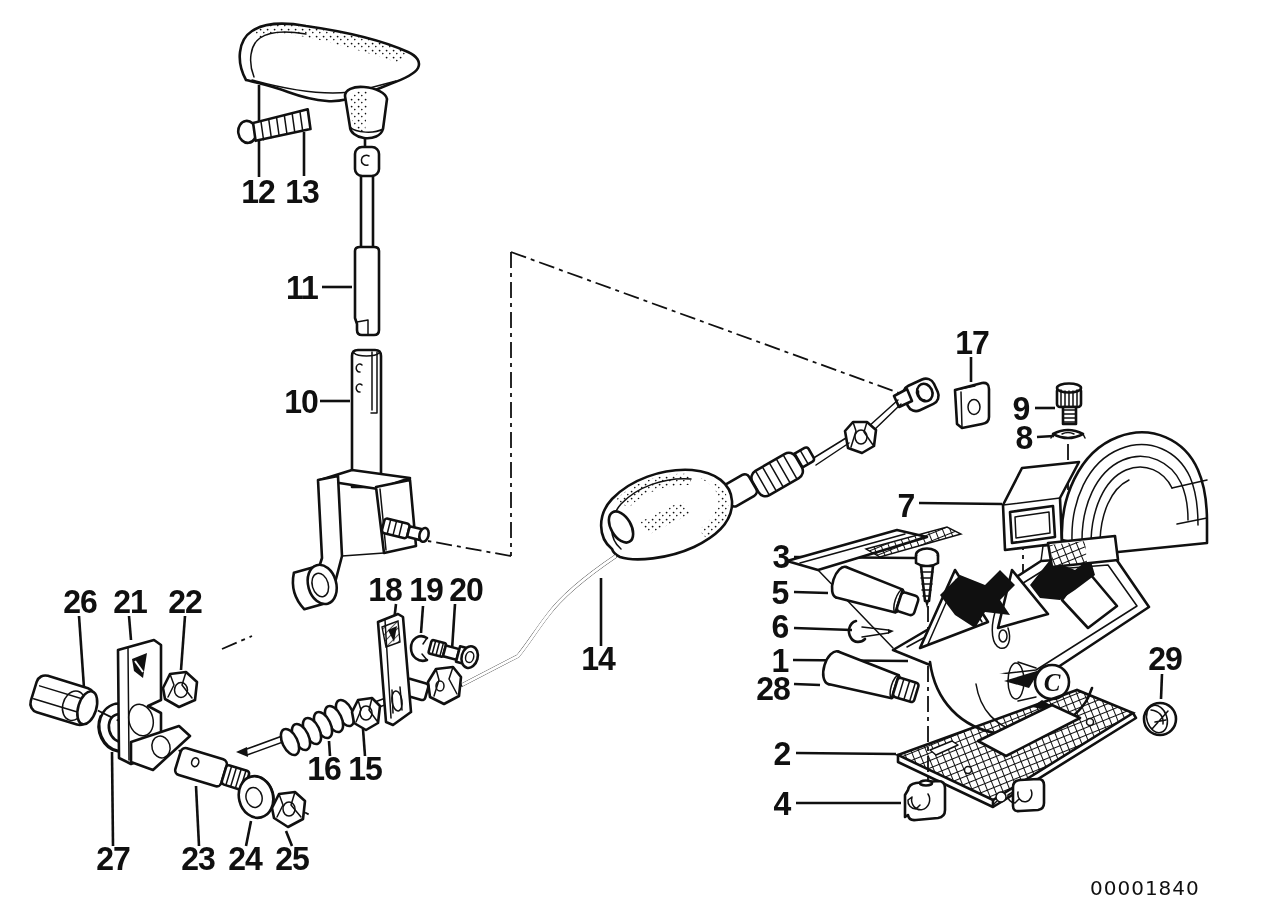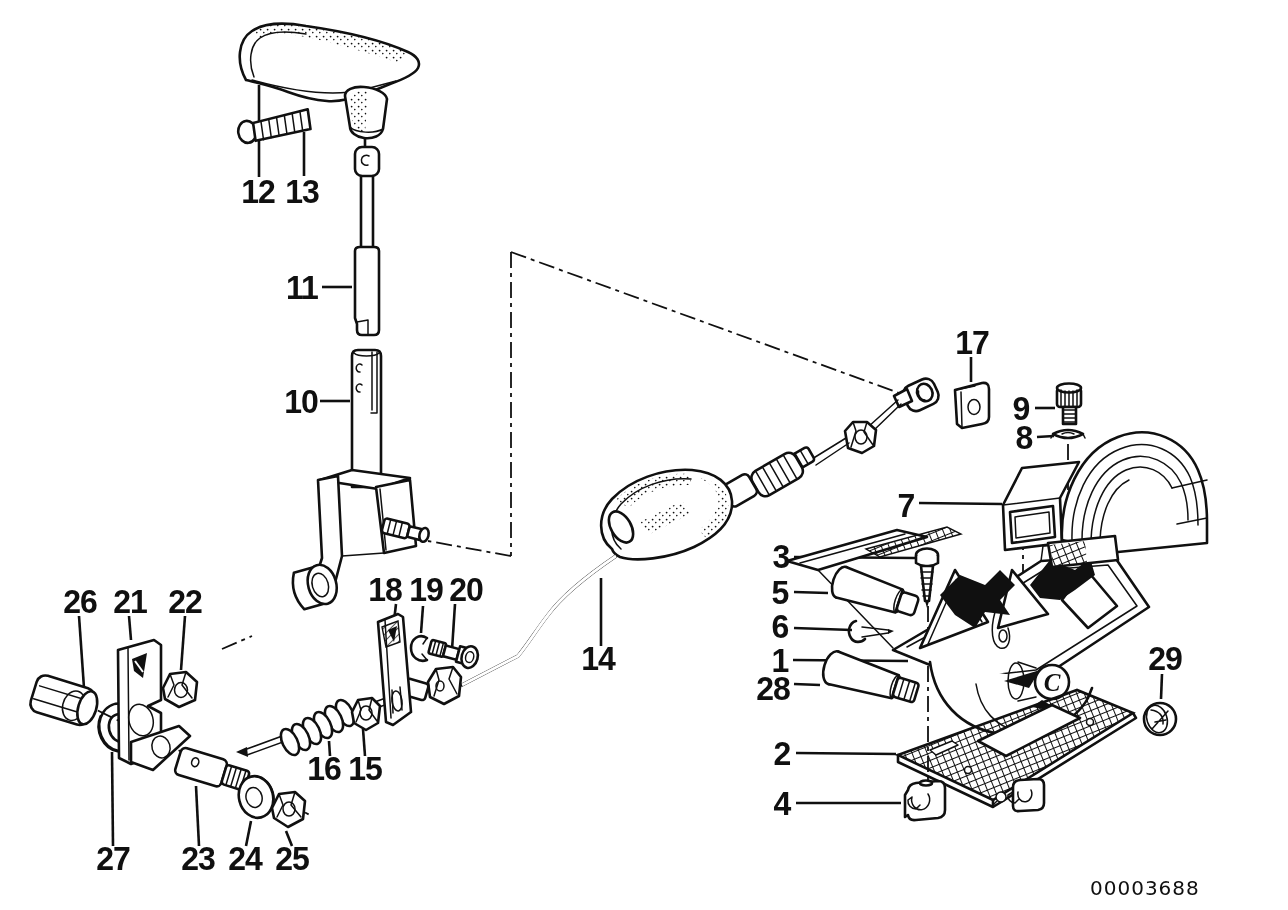--- a/index.html
+++ b/index.html
@@ -390,14 +390,14 @@
       <div class="callout" style="left: 245px; top: 859px;">24</div>
       <div class="callout" style="left: 292px; top: 859px;">25</div>
       <div class="callout" style="left: 324px; top: 769px;">16</div>
       <div class="callout" style="left: 365px; top: 769px;">15</div>
       <div class="callout" style="left: 385px; top: 590px;">18</div>
       <div class="callout" style="left: 426px; top: 590px;">19</div>
       <div class="callout" style="left: 466px; top: 590px;">20</div>
       <div class="callout" style="left: 598px; top: 659px;">14</div>
     </div>
 
-<div id="drawing-number">00003688</div>
+<div id="drawing-number">00001840</div>
 </div>
 
 </body></html>

